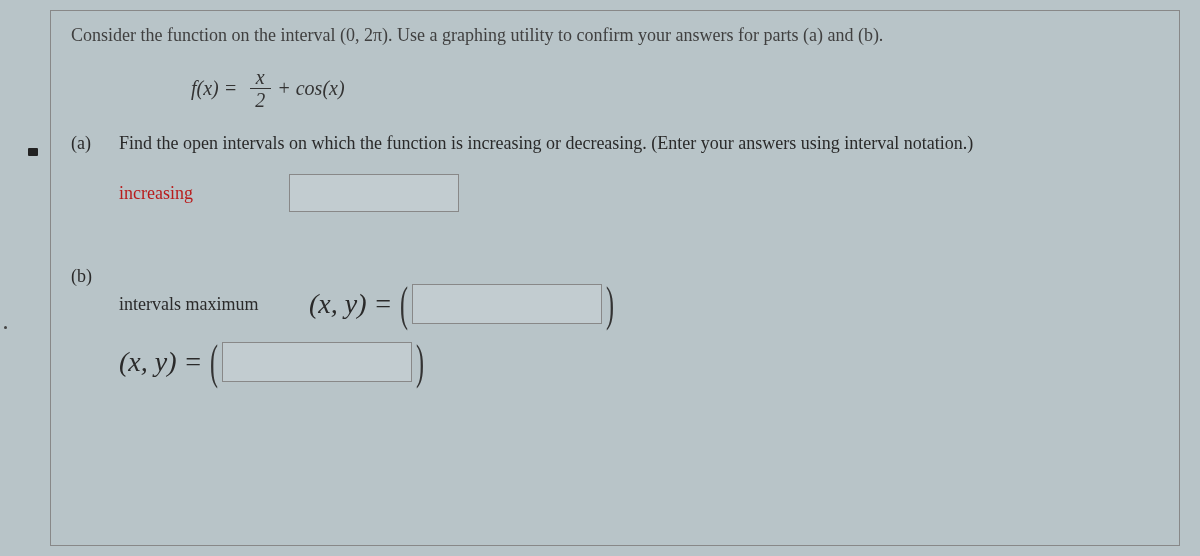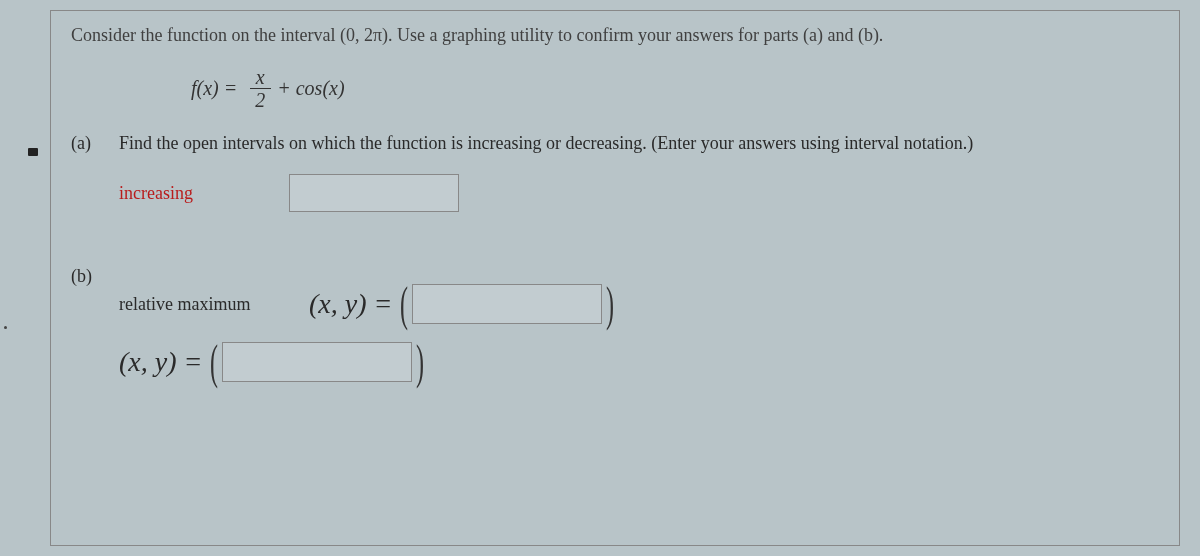--- a/index.html
+++ b/index.html
@@ -174,21 +174,21 @@
       </div>
 
     </div>
   </div>
 
   <div class="part part-b">
     <div class="part-label">(b)</div>
     <div class="part-body">
 
       <div class="xy-row">
-        <div class="xy-label">relative maximum</div>
+        <div class="xy-label">intervals maximum</div>
         <div class="xy-eq">(x, y)  =</div>
         <span class="paren">(</span>
         <input type="text" class="input-box-wide" style="">
         <span class="paren">)</span>
       </div>
 
       <div class="xy-row">
         <div class="xy-eq">(x, y)  =</div>
         <span class="paren">(</span>
         <input type="text" class="input-box-wide" style="">

